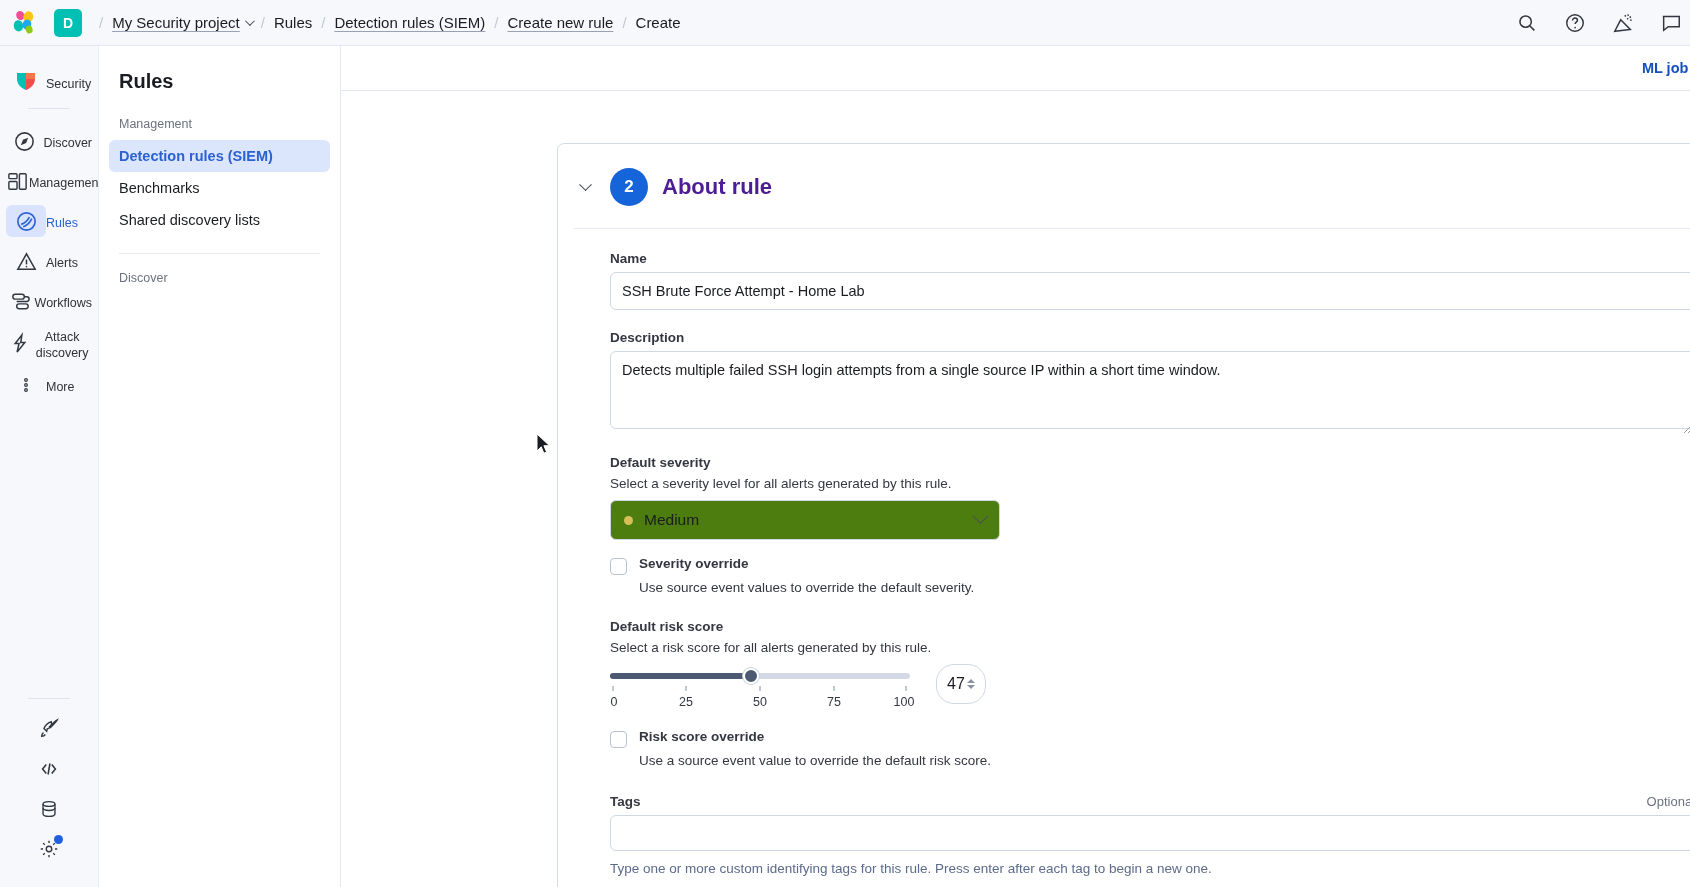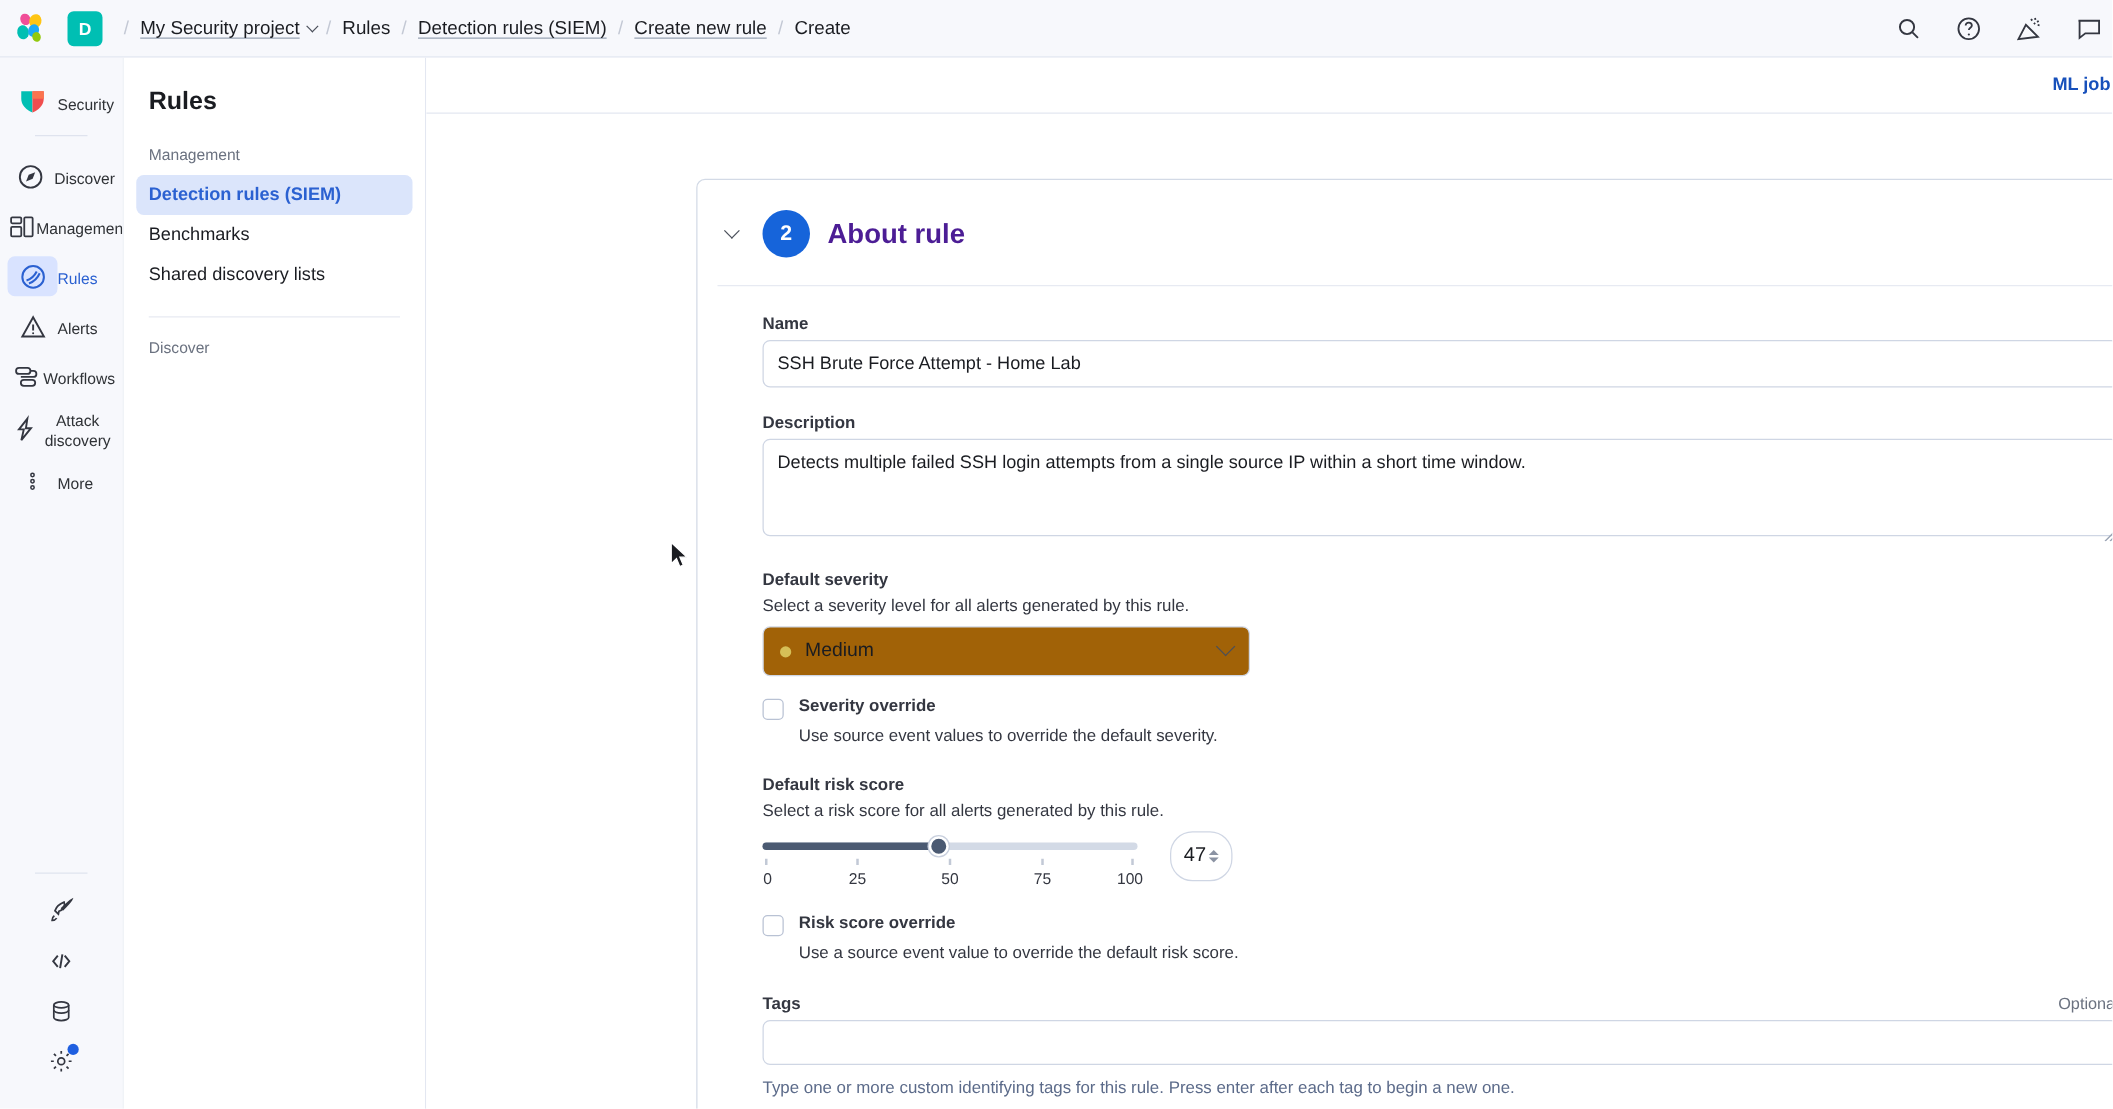--- a/index.html
+++ b/index.html
@@ -163,21 +163,21 @@
     line-height: 1.35;
   }
   .resize-grip {
     position: absolute; right: 3px; bottom: 3px; width: 11px; height: 11px;
     pointer-events: none;
   }
 
   .sel-wrap { position: relative; width: 390px; }
   .sel {
     width: 390px; height: 40px; border: 1px solid #cfd6e4; border-radius: 6px;
-    background: #a16207; display: flex; align-items: center; gap: 11px;
+    background: #4d7c0f; display: flex; align-items: center; gap: 11px;
     padding: 0 13px; cursor: pointer;
   }
   .sev-dot { width: 9px; height: 9px; border-radius: 50%; background: #d6bf57; flex: none; }
   .sel-text { font-size: 15.5px; color: #1a1c21; }
   .sel-chev {
     margin-left: auto; width: 11px; height: 11px;
     border-right: 1.8px solid #4a4f5a; border-bottom: 1.8px solid #4a4f5a;
     transform: rotate(45deg) translate(-3px,-3px);
   }
 

